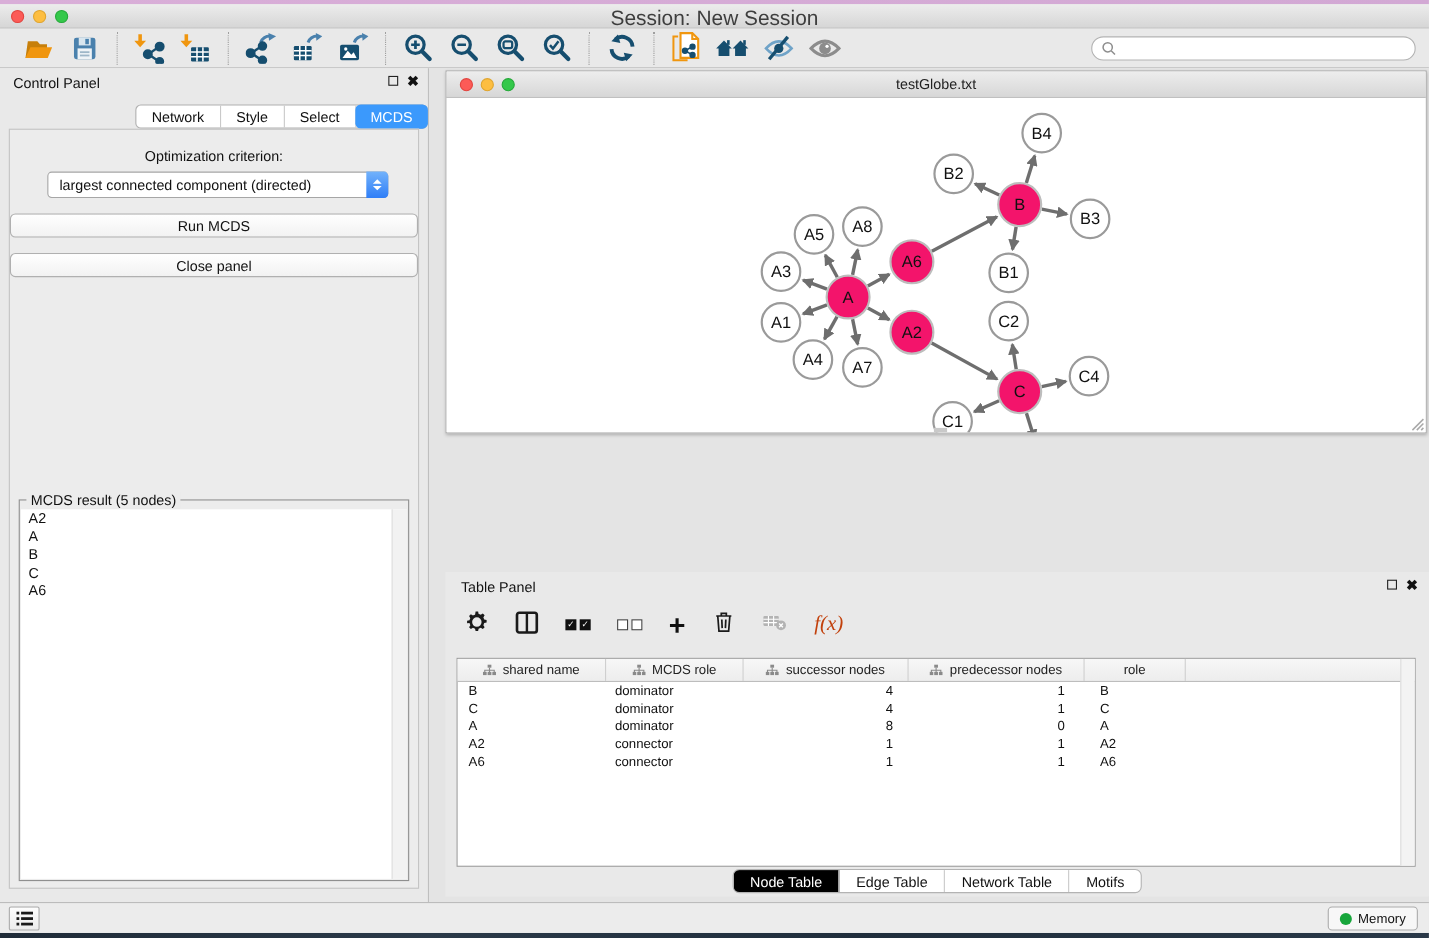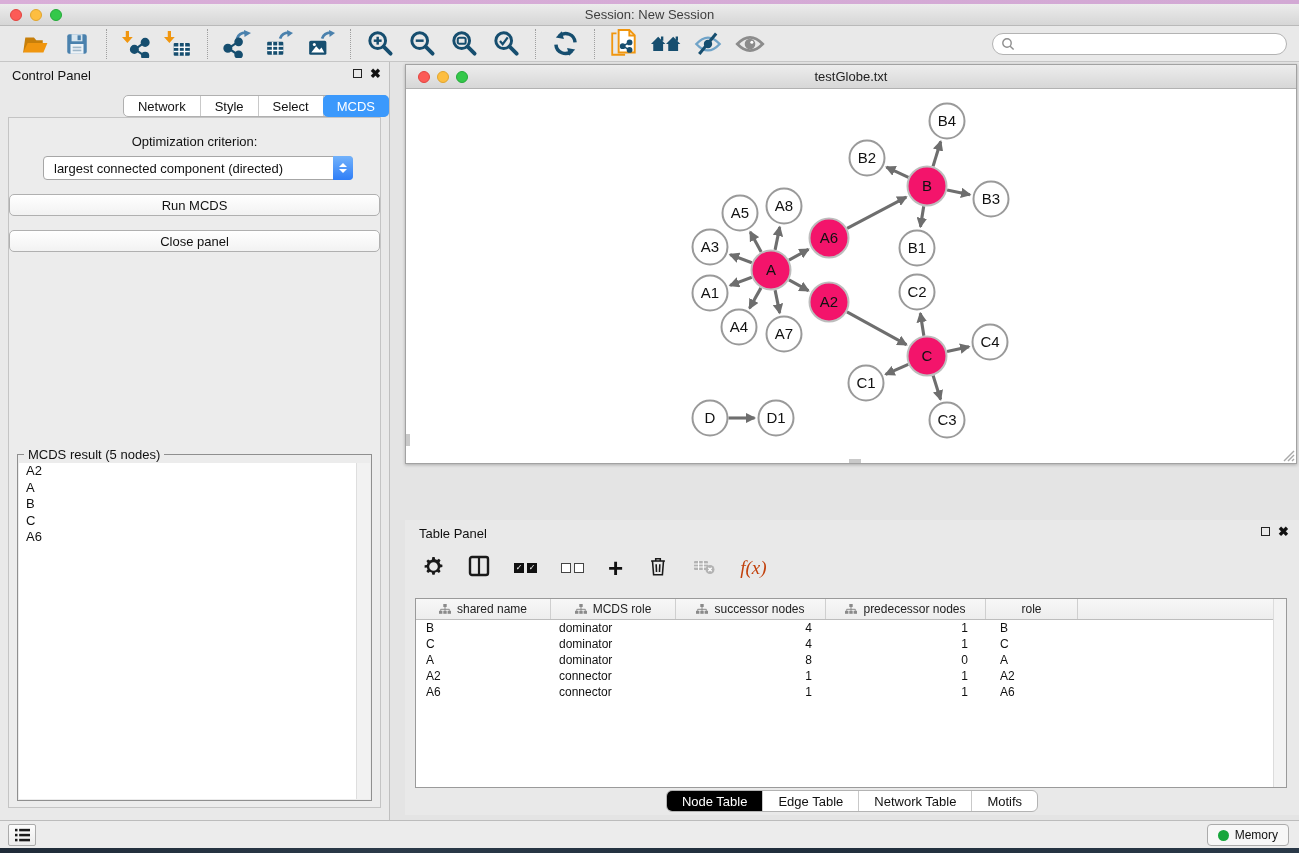--- a/index.html
+++ b/index.html
@@ -8,21 +8,21 @@
   .desktop-top { position:absolute; left:0; top:0; width:1299px; height:4px;
     background:linear-gradient(90deg,#d9aed8,#d2a8d4); }
   .desktop-bottom { position:absolute; left:0; top:848px; width:1299px; height:5px;
     background:linear-gradient(90deg,#1f2b38,#2b3a49 30%,#202e3c 60%,#2a3948); }
   .app { position:absolute; left:0; top:4px; width:1299px; height:844px; background:#e9e9e9; }
 
   
   .titlebar { position:absolute; left:0; top:0; right:0; height:22px;
     background:linear-gradient(#ececec,#d6d6d6); border-bottom:1px solid #b9b9b9; }
   .titlebar .title { position:absolute; left:0; right:0; top:3px; text-align:center;
-    font-size:13px; color:#3e3e3e; }
+    font-size:19px; color:#3e3e3e; }
   .lights { position:absolute; left:10px; top:5px; display:flex; gap:8px; }
   .light { width:12px; height:12px; border-radius:50%; }
   .light.red { background:#fc5b57; border:1px solid #e2443f; }
   .light.yellow { background:#fdbe41; border:1px solid #e0a52e; }
   .light.green { background:#34c84a; border:1px solid #24a939; }
 
   
   .toolbar { position:absolute; left:0; top:22px; right:0; height:36px;
     background:#e9e9e9; border-bottom:1px solid #c6c6c6;
     display:flex; align-items:center; padding-left:14px; }
@@ -73,21 +73,21 @@
   .result-fs .legend { position:absolute; left:6px; top:-8px; background:#ececec;
     padding:0 4px; font-size:13px; color:#111; }
   .result-list { position:absolute; left:1px; right:1px; top:8px; bottom:1px; background:#fff; }
   .result-list .scroll { position:absolute; right:0; top:0; bottom:0; width:14px;
     background:#f2f2f2; border-left:1px solid #dedede; }
   .result-item { font-size:13px; color:#111; padding-left:7px; line-height:16.5px; }
 
   
   .workspace { position:absolute; left:390px; top:58px; right:0; bottom:28px; background:#e4e4e4; }
 
-  .net-window { position:absolute; left:15px; top:2px; width:892px; height:400px;
+  .net-window { position:absolute; left:15px; top:2px; width:892px; height:330px;
     border:1px solid #a2a2a2; background:#fff; box-shadow:0 1px 3px rgba(0,0,0,0.25); }
   .net-titlebar { position:absolute; left:0; top:0; right:0; height:24px;
     background:linear-gradient(#ededed,#d7d7d7); border-bottom:1px solid #b2b2b2; }
   .net-titlebar .title { position:absolute; left:0; right:0; top:4px; text-align:center;
     font-size:13px; color:#222; }
   .net-lights { position:absolute; left:12px; top:6px; display:flex; gap:7px; }
   .net-canvas { position:absolute; left:0; top:24px; right:0; bottom:0; background:#fff; overflow:hidden; }
   .grip { position:absolute; right:1px; bottom:1px; }
   .scrollnub-left { position:absolute; left:0px; top:345px; width:4px; height:12px; background:#c9c9c9; }
   .scrollnub-bottom { position:absolute; left:443px; bottom:0px; width:12px; height:4px; background:#c9c9c9; }

